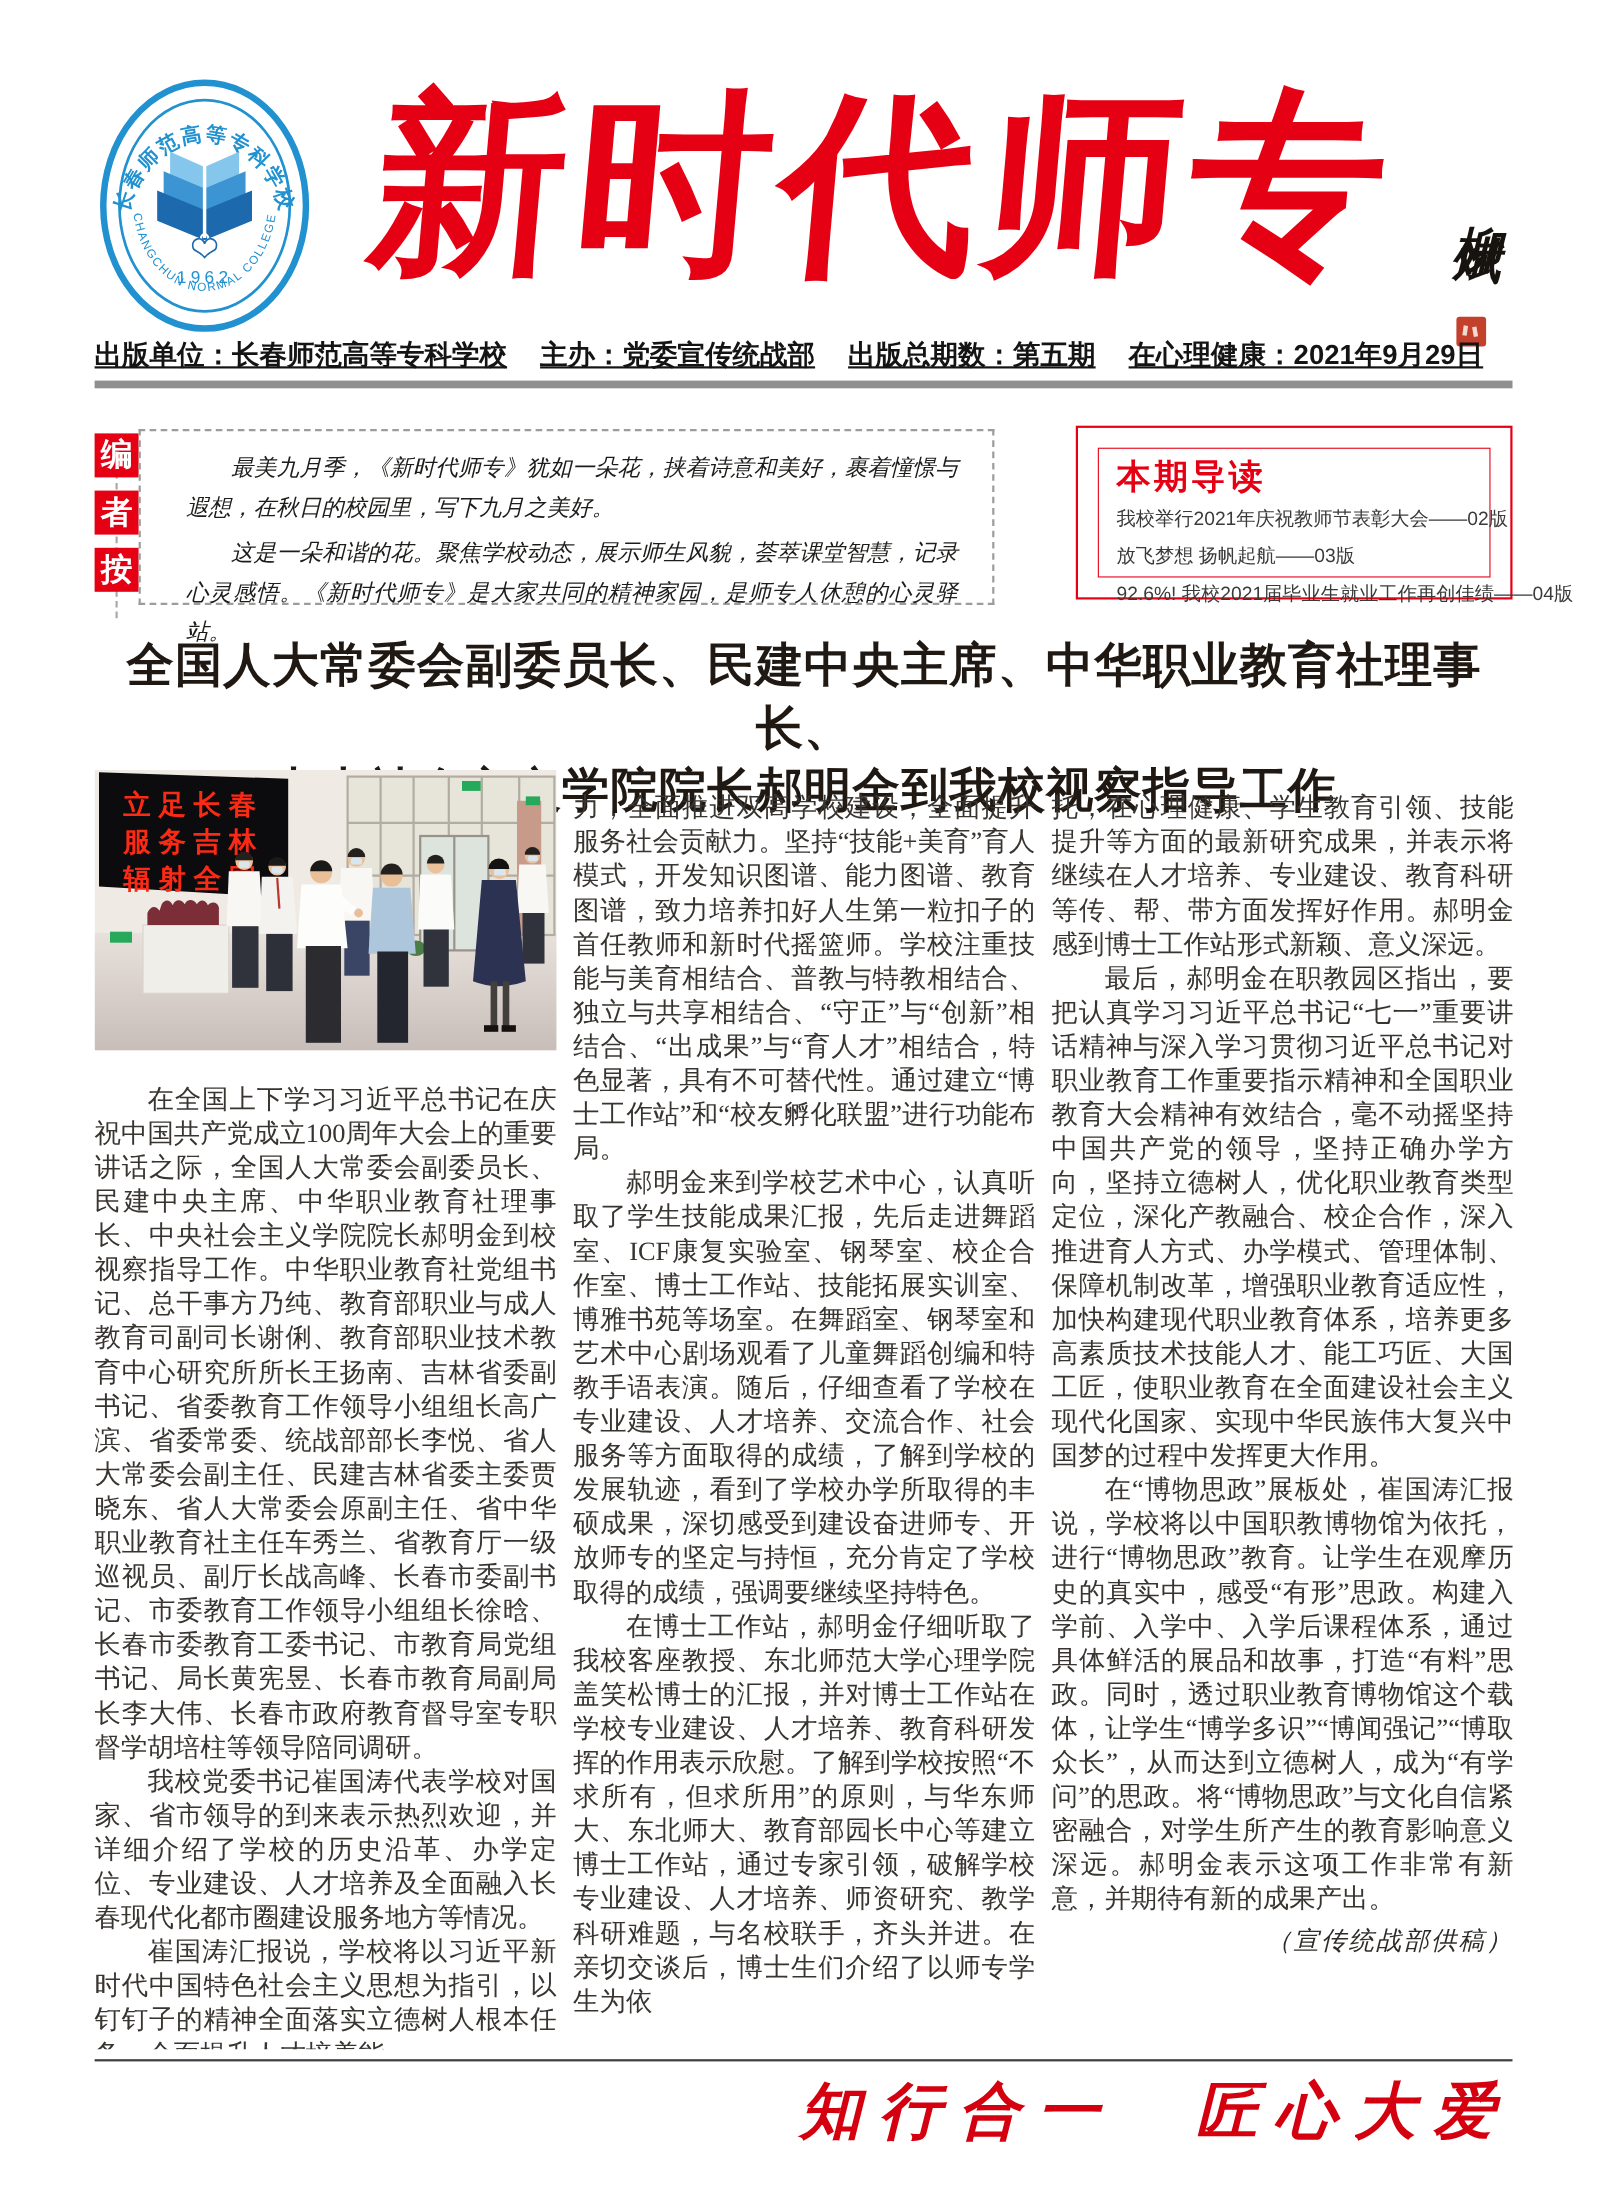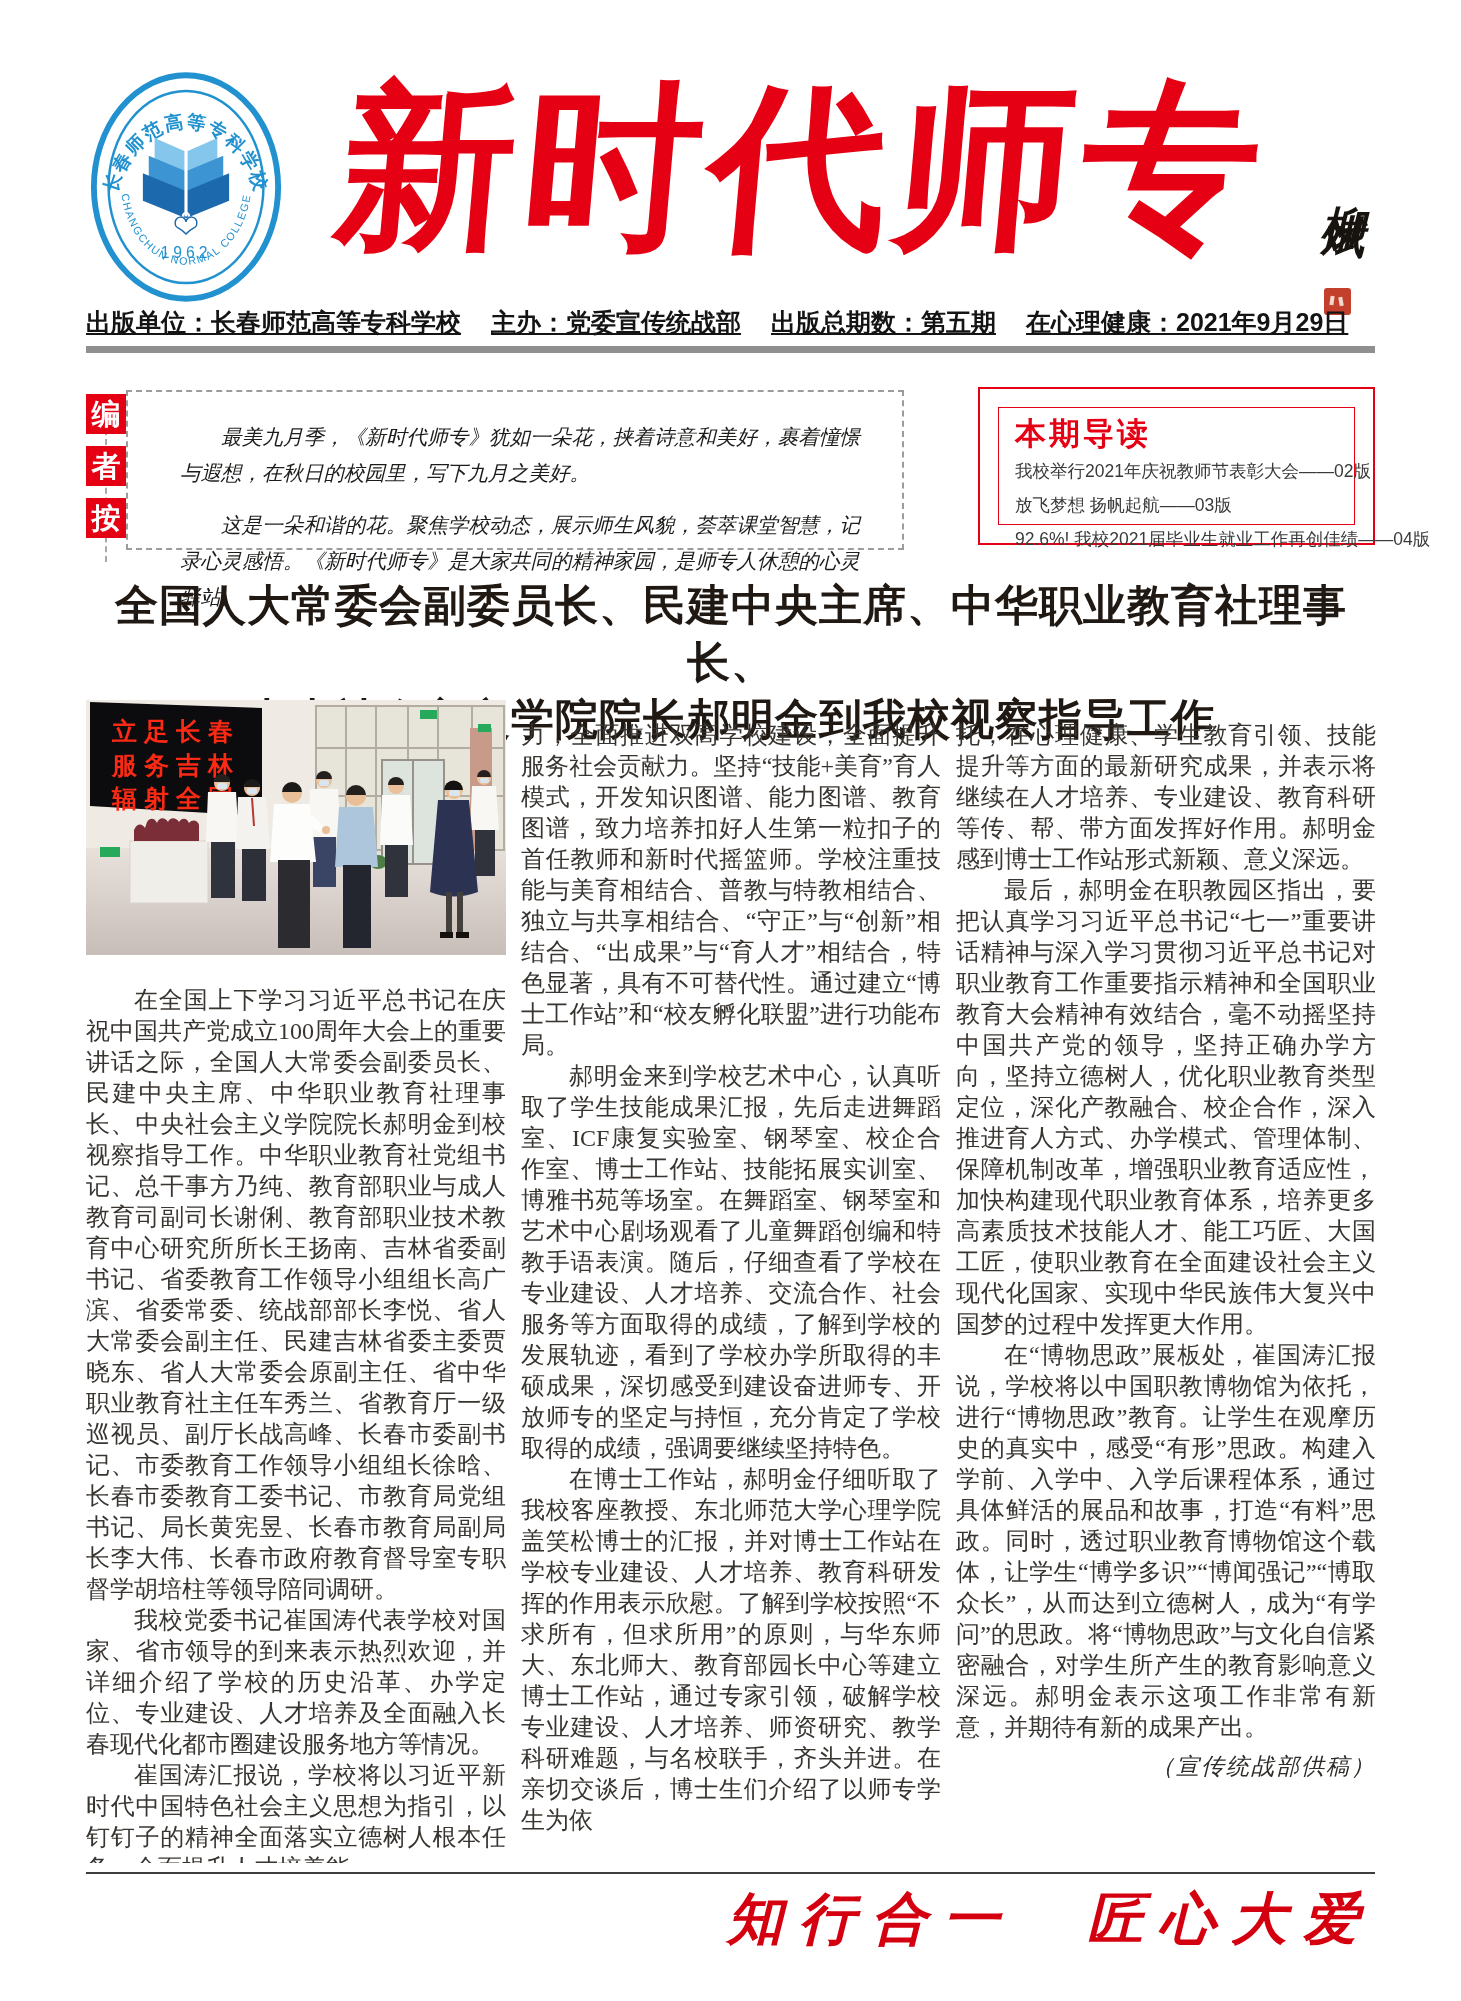--- a/index.html
+++ b/index.html
@@ -24,21 +24,21 @@
   .gray-bar{position:absolute;left:86px;top:346px;width:1289px;height:7px;background:#8f8f8f;}
 
   
   .editor-badge{position:absolute;left:86px;top:394px;width:40px;height:168px;}
   .editor-badge:before{content:"";position:absolute;left:19px;top:6px;bottom:0;border-left:2px dashed #a9a9a9;}
   .badge-sq{position:relative;display:block;width:40px;height:40px;margin-bottom:12px;background:#e60014;
       color:#fff;font-weight:bold;font-size:29px;line-height:40px;text-align:center;}
   .editor-box{position:absolute;left:126px;top:390px;width:778px;height:160px;box-sizing:border-box;
       border:2px dashed #9c9c9c;padding:11px 26px 0 36px;font-size:20.5px;line-height:36px;
       color:#1d1c1a;text-align:justify;}
-  .editor-box p{margin:16px;text-indent:2em;font-style:italic;}
+  .editor-box p{margin:5px;text-indent:2em;font-style:italic;}
 
   
   .guide-box{position:absolute;left:978px;top:387px;width:397px;height:158px;box-sizing:border-box;
       border:2px solid #e60014;padding:18px;}
   .guide-inner{box-sizing:border-box;height:100%;border:1px solid #e60014;padding:6px 14px 0 16px;}
   .guide-title{font-weight:bold;font-size:31px;line-height:40px;color:#e60014;letter-spacing:3px;}
   .guide-item{font-size:17.5px;line-height:34px;color:#3a3a3a;white-space:nowrap;}
 
   
   .headline{position:absolute;left:86px;top:577px;width:1290px;text-align:center;color:#201913;
@@ -50,21 +50,21 @@
       fill:#fb2a15;letter-spacing:7px;text-anchor:middle;}
 
   
   .col{position:absolute;width:420px;font-size:24px;line-height:31px;color:#383430;
       text-align:justify;overflow:hidden;}
   .col p{margin:0;text-indent:2em;}
   .col p.cont{text-indent:0;margin-top:20px;}
   .col1{left:86px;top:985px;height:878px;}
   .col2{left:521px;top:700px;height:1163px;}
   .col3{left:956px;top:700px;height:1163px;}
-  .byline{text-align:right;margin-top:8px;font-style:italic;letter-spacing:2px;color:#2e2b28;font-size:23px;}
+  .byline{text-align:right;margin-top:8px;font-style:italic;letter-spacing:2px;color:#2e2b28;font-size:23px;font-family:Liberation Mono, monospace;}
 
   
   .rule{position:absolute;left:86px;top:1872px;width:1289px;height:2px;background:#3d3d3d;}
   .slogan{position:absolute;right:86px;top:1882px;font-weight:bold;font-style:italic;
       font-size:56px;color:#d4000f;letter-spacing:16px;white-space:nowrap;}
 </style>
 </head>
 <body>
 
 <div class="page">

